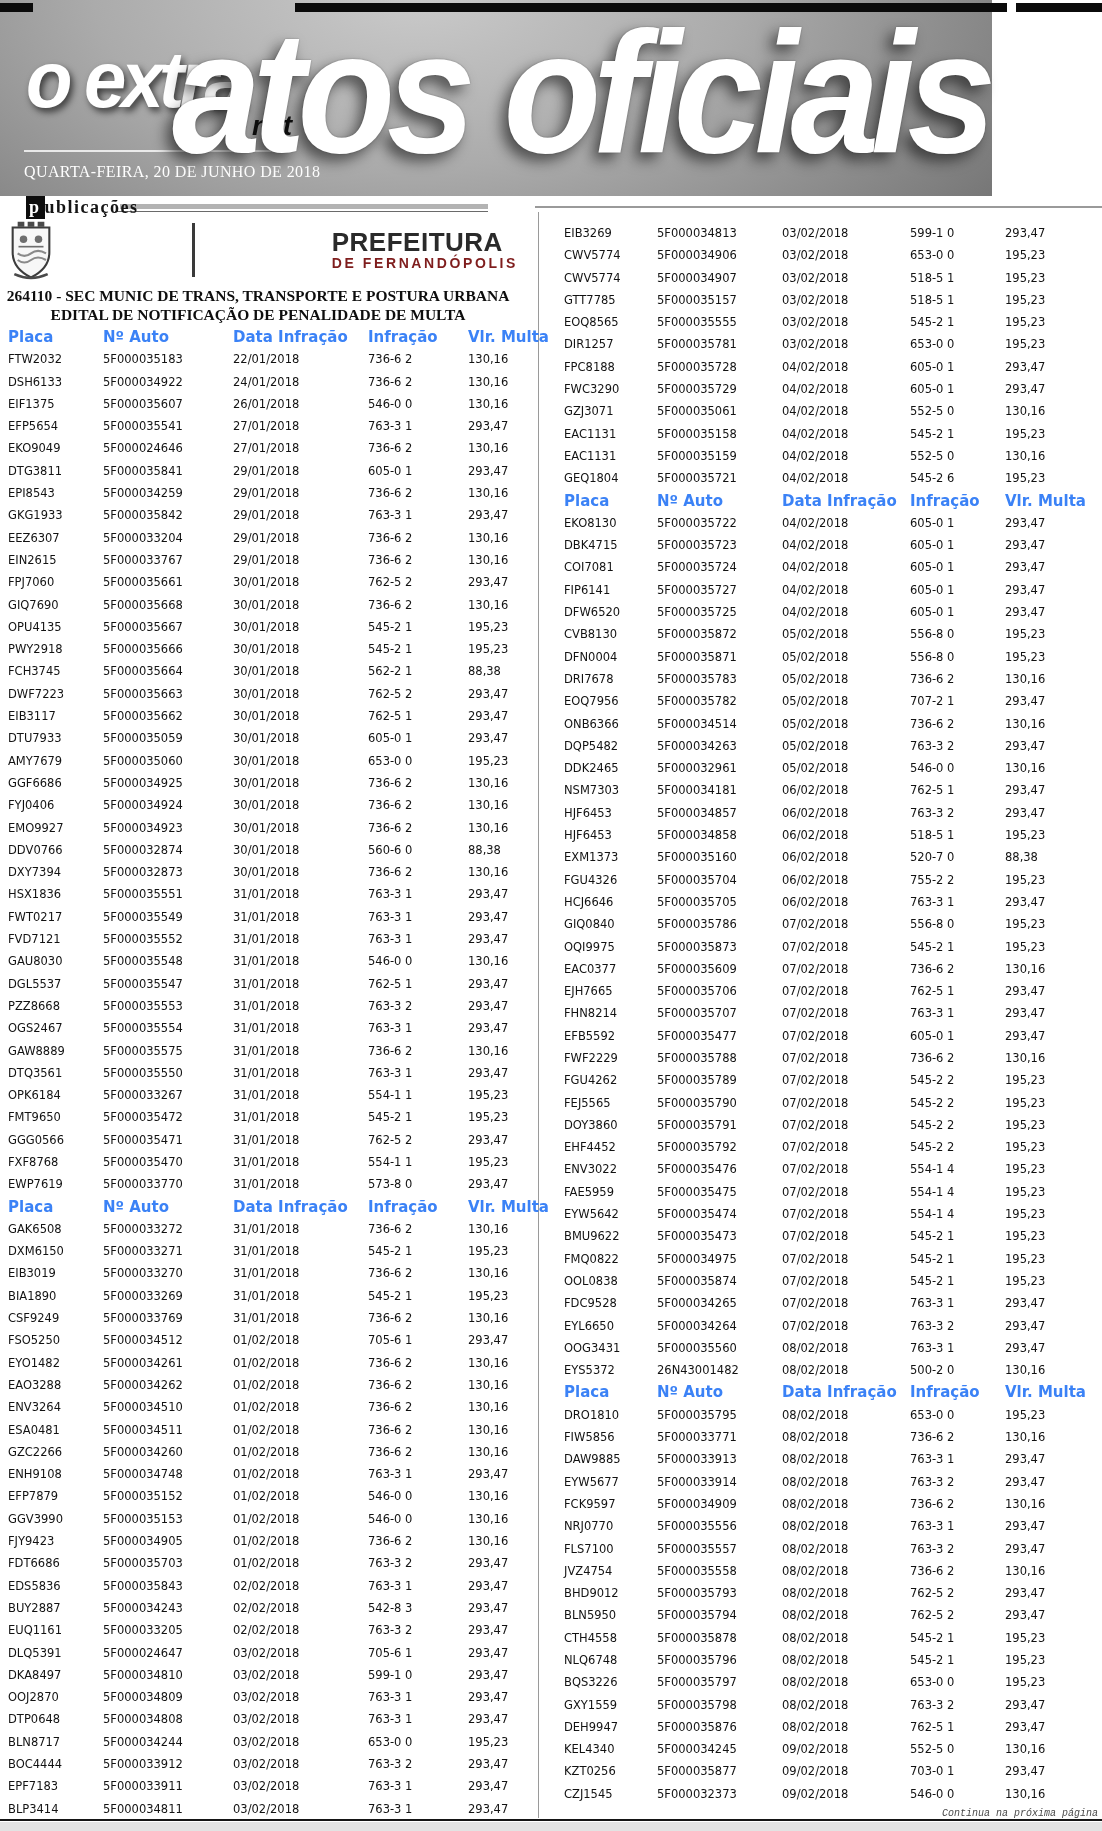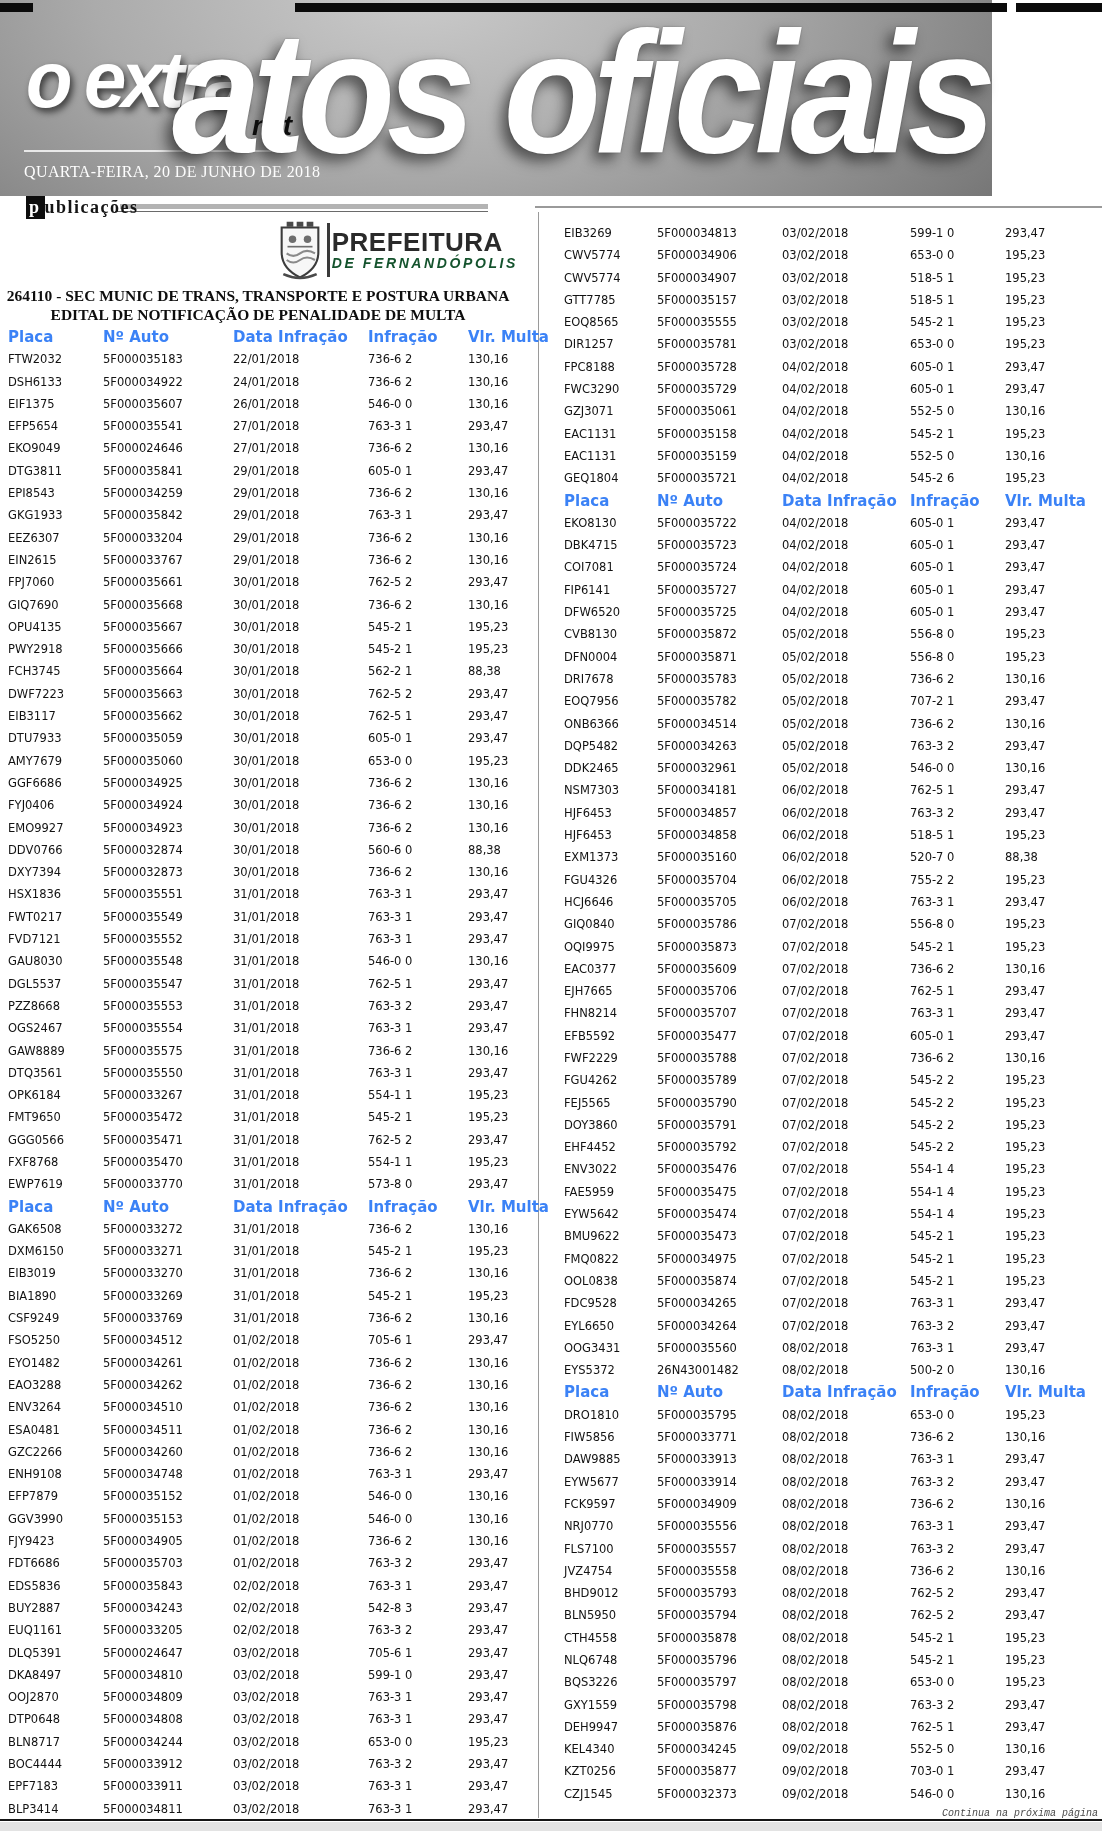--- a/index.html
+++ b/index.html
@@ -45,25 +45,25 @@
     font-size:18px;font-weight:bold;color:#141414;letter-spacing:1.5px;z-index:3;margin-left:20px;
   }
   .pub-label::first-letter{background:#0d0d0d;color:#ffffff;padding:1px 4px 2px 3px;}
   .pub-underline-thick{position:absolute;left:120px;top:204px;width:368px;height:5px;background:#b3b3b3;}
   .pub-underline-thin{position:absolute;left:115px;top:211px;width:373px;height:1px;background:#6a6a6a;}
   .right-top-rule{position:absolute;left:535px;top:206px;width:567px;height:2px;background:#9a9a9a;}
   .v-divider{position:absolute;left:538px;top:212px;width:1px;height:1606px;background:#9a9a9a;}
   
   .left-col{position:absolute;left:6px;top:214px;width:512px;}
   .right-col{position:absolute;left:552px;top:222px;width:550px;}
-  .org-block{height:72px;display:flex;justify-content:flex-end;align-items:center;gap:2px;}
+  .org-block{height:72px;display:flex;justify-content:space-between;align-items:center;gap:2px;}
   .crest{flex:0 0 auto;}
   .org-sep{width:3px;height:54px;background:#3a3a3a;}
   .org-line1{font-family:"Liberation Sans",sans-serif;font-weight:bold;font-size:26px;color:#2a2a2a;letter-spacing:.5px;line-height:26px;}
-  .org-line2{font-family:"Liberation Sans",sans-serif;font-weight:bold;font-size:14px;color:#14532d;letter-spacing:2.6px;line-height:16px;font-style:italic;}
+  .org-line2{font-family:"Liberation Sans",sans-serif;font-weight:bold;font-size:14px;color:#7f1d1d;letter-spacing:2.6px;line-height:16px;}
   .doc-title{
     text-align:center;font-family:"Liberation Serif",serif;font-weight:bold;
     font-size:15.5px;color:#0e0e0e;line-height:18.5px;margin:1px 8px 2px 0;
   }
   
   .trow{
     display:grid;height:22.3px;line-height:22.3px;font-size:11.5px;color:#121212;
     white-space:nowrap;overflow:visible;
   }
   #left-table .trow{grid-template-columns:95px 130px 135px 100px 1fr;padding-left:2px;}

